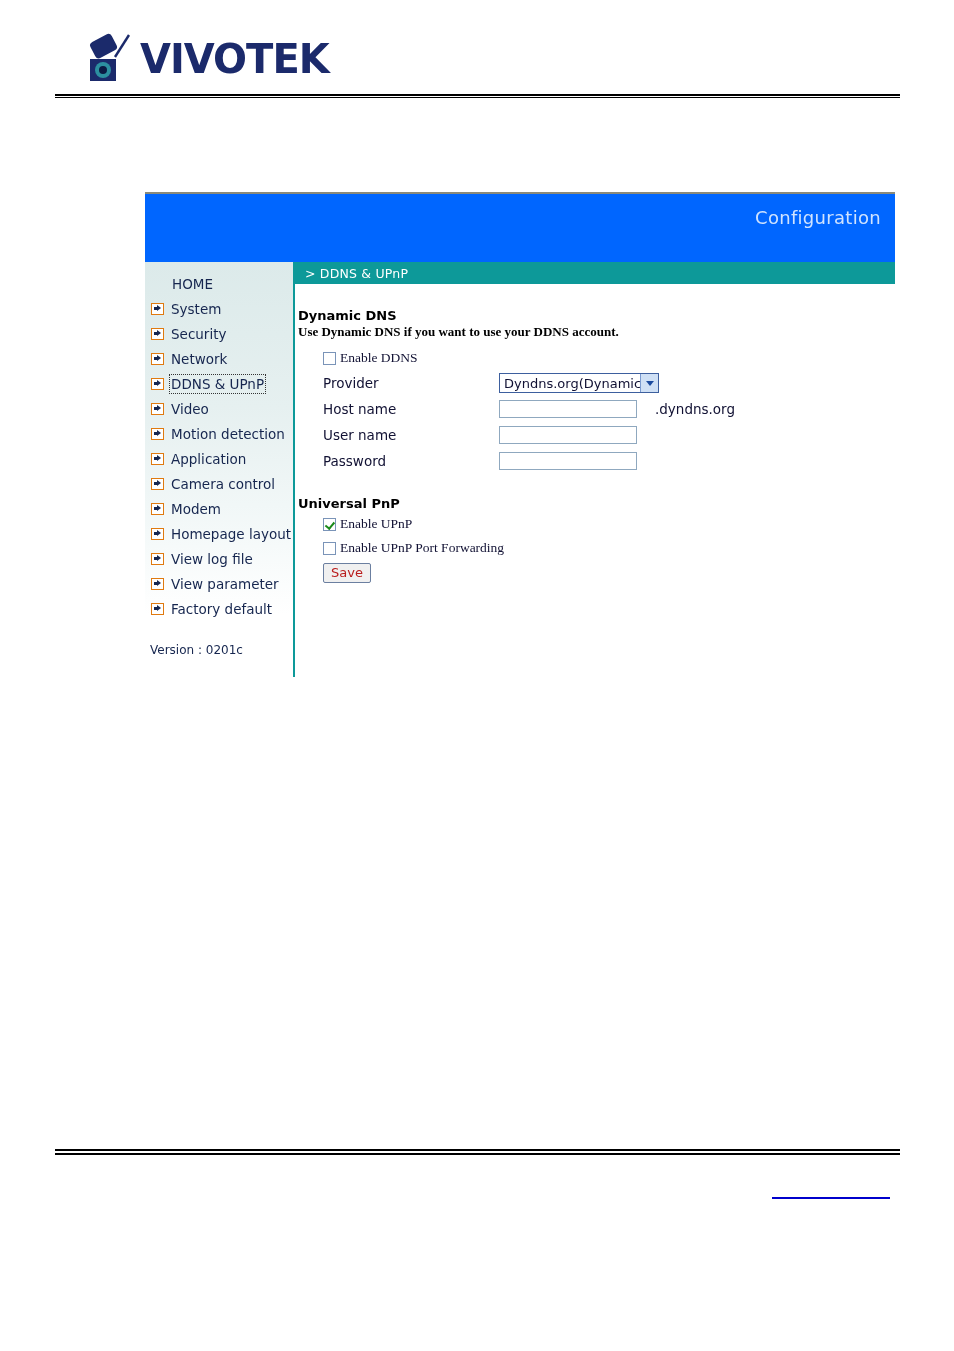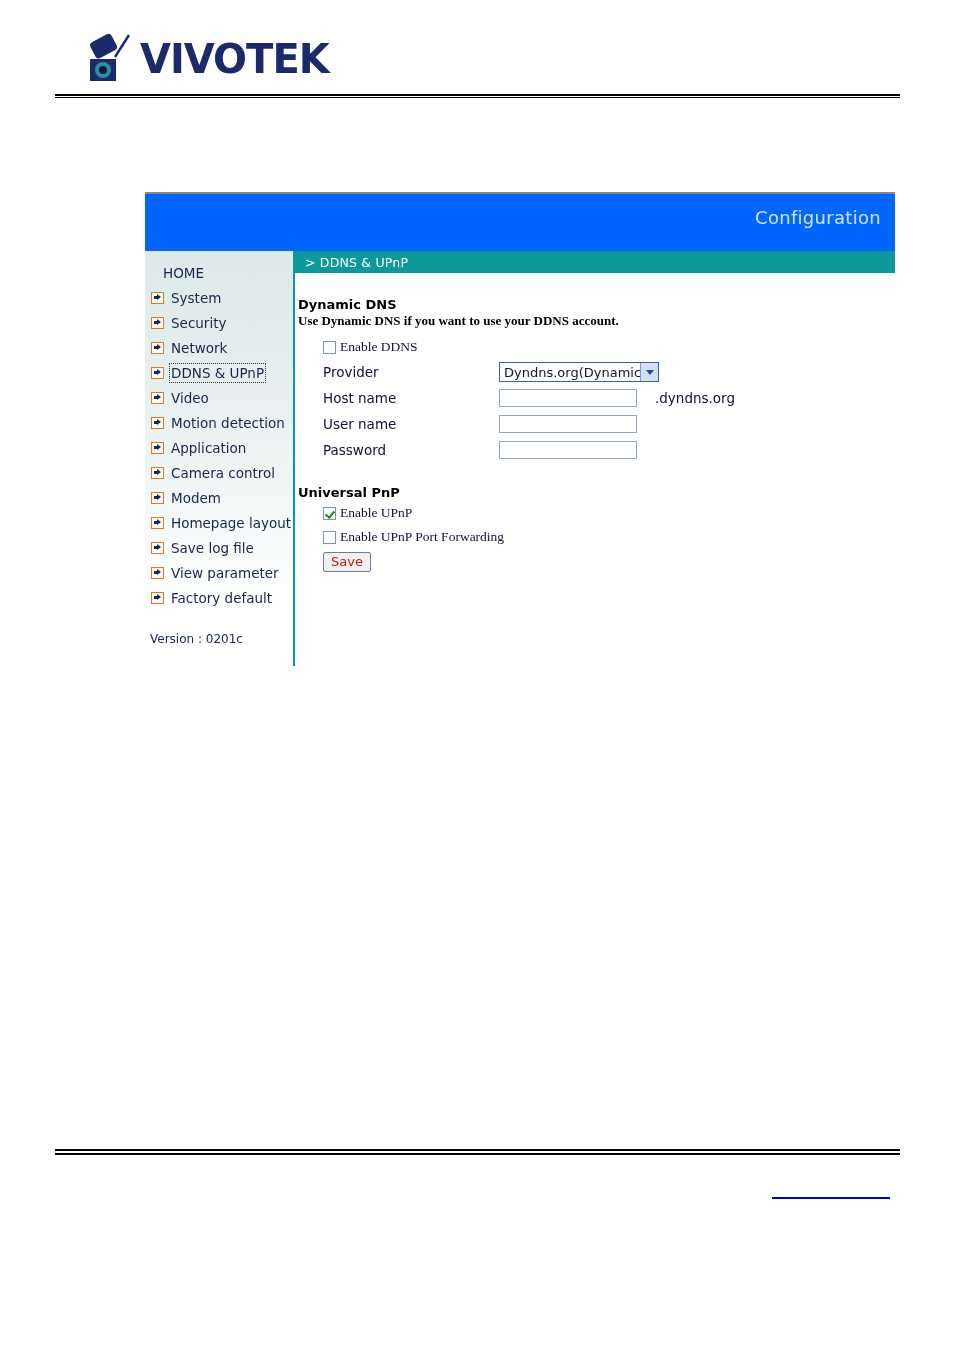--- a/index.html
+++ b/index.html
@@ -87,21 +87,21 @@
 
   
   .config-panel {
     position: absolute;
     left: 145px;
     top: 192px;
     width: 750px;
     border-top: 2px solid #8a8a7a;
   }
   .panel-titlebar {
-    height: 57px;
+    height: 68px;
     background: #0066ff;
     position: relative;
   }
   .panel-title {
     position: absolute;
     right: 14px;
     top: 13px;
     color: #cfe3ff;
     font-size: 18px;
     font-family: "DejaVu Sans", "Liberation Sans", sans-serif;
@@ -132,20 +132,21 @@
     display: flex;
     align-items: center;
     height: 25px;
     padding-left: 6px;
     font-size: 13.5px;
     color: #16264f;
     white-space: nowrap;
   }
   .nav-item.home {
     padding-left: 18px;
+    margin-left: 9px;
   }
   .nav-icon {
     width: 13px;
     height: 12px;
     box-sizing: border-box;
     border: 1.5px solid #e07a10;
     background: #ffffff;
     margin-right: 7px;
     flex: 0 0 auto;
     position: relative;
@@ -422,21 +423,21 @@
           <span class="nav-label">Modem</span>
         </li>
 
         <li class="nav-item">
           <span class="nav-icon"></span>
           <span class="nav-label">Homepage layout</span>
         </li>
 
         <li class="nav-item">
           <span class="nav-icon"></span>
-          <span class="nav-label">Save log file</span>
+          <span class="nav-label">View log file</span>
         </li>
 
         <li class="nav-item">
           <span class="nav-icon"></span>
           <span class="nav-label">View parameter</span>
         </li>
 
         <li class="nav-item">
           <span class="nav-icon"></span>
           <span class="nav-label">Factory default</span>

